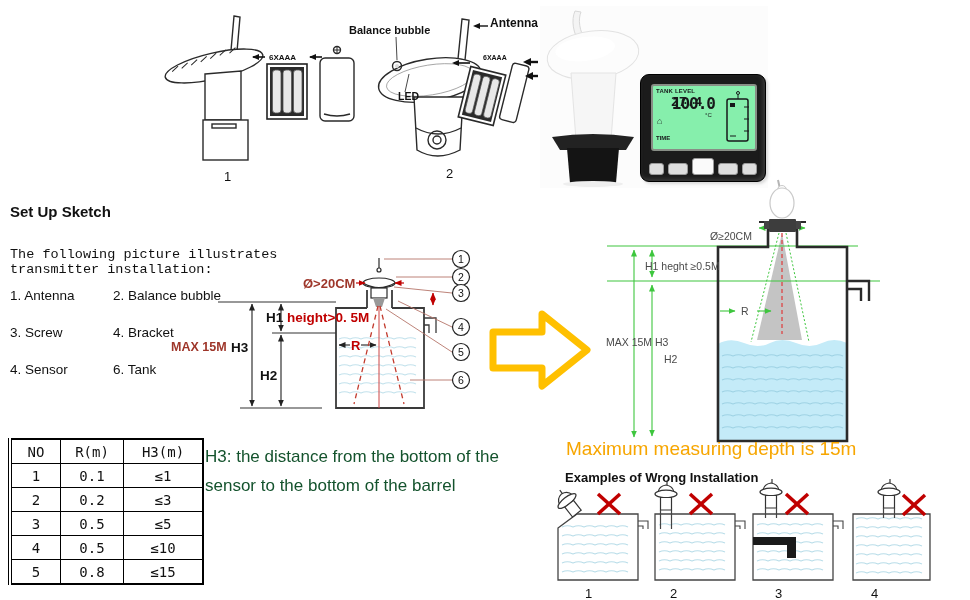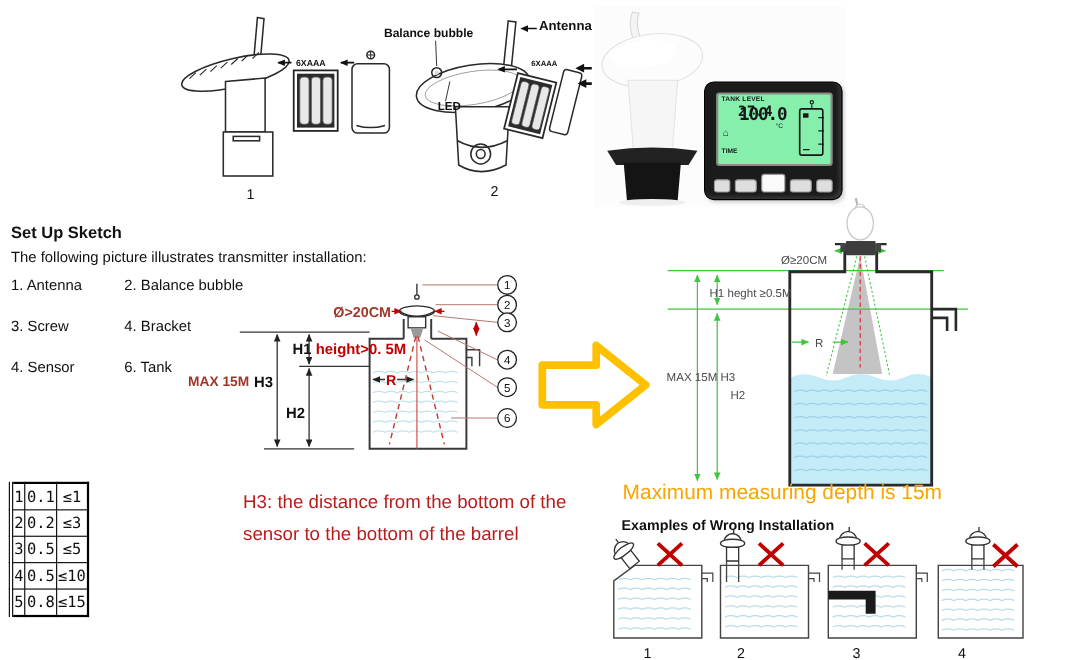--- a/index.html
+++ b/index.html
@@ -19,23 +19,23 @@
   .temp-unit{left:52px;top:26px;font-size:6px;}
   .time-label{left:3px;top:49px;font-size:6px;font-weight:bold;}
   .time-val{left:16px;top:43px;font:bold 14px "DejaVu Sans Mono",monospace;margin-top:39px;}
   .tankicon{right:2px;top:4px;}
   .btns{position:absolute;left:8px;bottom:6px;width:108px;display:flex;gap:4px;align-items:flex-end;}
   .btn{background:#dedede;border:1px solid #9a9a9a;border-radius:3px;height:10px;}
   .btn.big{height:15px;background:#fafafa;}
   
   .setup{position:absolute;left:10px;top:203px;width:230px;}
   .setup-title{font-size:15px;font-weight:bold;}
-  .setup-intro{font-size:13.5px;margin-top:6px;width:340px;}
+  .setup-intro{font-size:13.5px;margin-top:27px;width:340px;font-family:Liberation Mono, monospace;}
   .legend{display:grid;grid-template-columns:103px 150px;row-gap:22px;margin-top:11px;font-size:13.5px;}
-  .notes{position:absolute;left:205px;top:443px;width:334px;font-size:17px;line-height:28.5px;color:#b91c1c;margin-left:16px;}
+  .notes{position:absolute;left:205px;top:443px;width:334px;font-size:17px;line-height:28.5px;color:#14532d;}
   .depth{position:absolute;left:566px;top:438px;font-size:19px;color:#F7A600;}
   .caption{position:absolute;left:855px;top:313px;font-size:17px;line-height:27.5px;color:#ED7D31;}
   
   table.spec{position:absolute;left:8px;top:438px;border-collapse:collapse;
              font-family:"DejaVu Sans Mono",monospace;font-size:14px;
              border:2px solid #000;border-left:4px double #000;}
   table.spec th,table.spec td{border:1px solid #000;text-align:center;height:21px;font-weight:normal;}
   table.spec th{font-weight:normal;}
   .c1{width:46px}.c2{width:60px}.c3{width:76px}
   svg text{font-family:"Liberation Sans",sans-serif;}
@@ -310,20 +310,25 @@
     <text x="710" y="240" font-size="10.5" fill="#4a4a4a">Ø≥20CM</text>
     <text x="645" y="270" font-size="10.5" fill="#4a4a4a">H1 heght ≥0.5M</text>
     <text x="606" y="346" font-size="10.5" fill="#4a4a4a">MAX 15M H3</text>
     <text x="664" y="363" font-size="10.5" fill="#4a4a4a">H2</text>
     <text x="741" y="315" font-size="10.5" fill="#4a4a4a">R</text>
   </svg>
 
 
   <table class="spec">
     <tbody>
+        <tr>
+      <th class="c1">NO</th>
+      <th class="c2">R(m)</th>
+      <th class="c3">H3(m)</th>
+    </tr>
     <tr>
       <td>1</td>
       <td>0.1</td>
       <td>≤1</td>
     </tr>
     <tr>
       <td>2</td>
       <td>0.2</td>
       <td>≤3</td>
     </tr>

